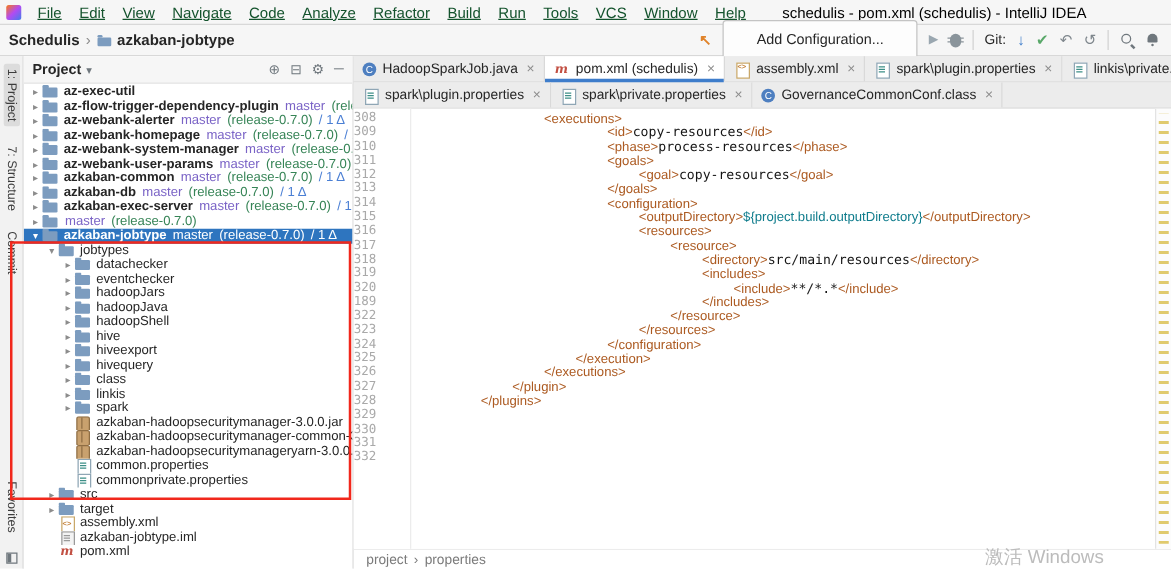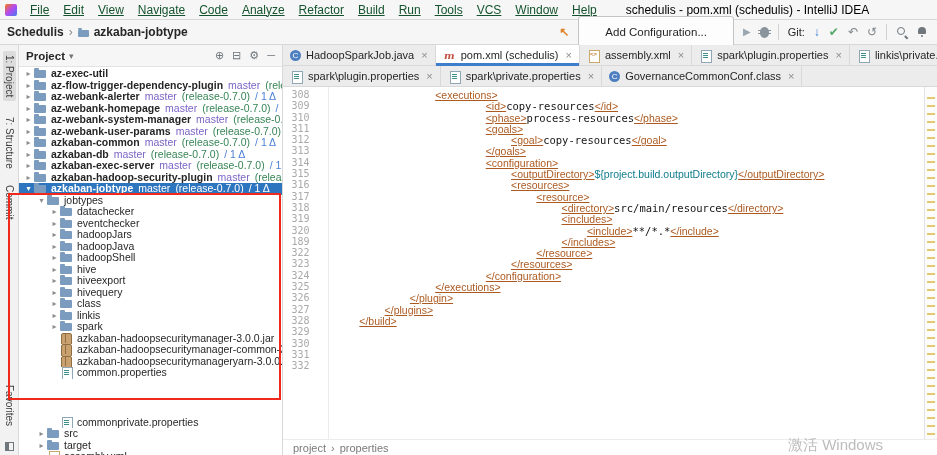--- a/index.html
+++ b/index.html
@@ -83,24 +83,24 @@
   
   .editor { flex:1; display:flex; flex-direction:column; min-width:0; position:relative; }
   .tab-row { height:21px; background:#ececec; border-bottom:1px solid #d9d9d9; display:flex; align-items:stretch; flex:none; }
   .etab { display:flex; align-items:center; gap:5px; padding:0 7px; font-size:11px; color:#262626; border-right:1px solid #d9d9d9; background:#ececec; position:relative; white-space:nowrap; }
   .etab.active { background:#fff; }
   .etab.active::after { content:""; position:absolute; left:0; right:0; bottom:-1px; height:3px; background:var(--accent-blue,#3e7dcb); }
   .etab-close { color:#8c8c8c; font-size:11px; margin-left:2px; }
 
   .code-wrap { flex:1; display:flex; min-height:0; background:#fff; position:relative; }
   .gutter { width:46px; flex:none; padding-top:2px; border-right:1px solid #ececec; background:#fff; }
-  .lnum { height:11.3px; line-height:11.3px; font:10px "DejaVu Sans Mono", monospace; color:#a9a9a9; text-align:center; padding-right:10px; }
+  .lnum { height:11.3px; line-height:11.3px; font:10px "DejaVu Sans Mono", monospace; color:#a9a9a9; text-align:left; padding-right:10px; }
   .code { flex:1; padding:2px 0 0 5px; overflow:hidden; }
   .cline { height:11.3px; line-height:11.3px; font:10.5px "DejaVu Sans Mono", monospace; color:#141414; white-space:pre; }
-  .xtag { color:var(--xml-tag,#ac5a21);text-decoration:underline; }
+  .xtag { color:var(--xml-tag,#ac5a21); }
   .xvar { color:var(--property-ref,#0f7c8c); }
   .error-stripe { width:13px; flex:none; border-left:1px solid #e3e3e3; background:#fcfcfc; position:relative; }
   .error-stripe::before { content:""; position:absolute; left:2px; right:2px; top:4px; bottom:4px;
         background:repeating-linear-gradient(to bottom, transparent 0 6px, #e0ca6d 6px 8px); }
 
   .editor-crumbs { height:16px; border-top:1px solid #ececec; background:#fff; display:flex; align-items:center; gap:5px; padding:0 10px; font-size:11px; color:#7a7a7a; flex:none; }
 
   
   .annotation-box { position:absolute; left:8px; top:193px; width:273px; height:207px; border:2px solid var(--annotation-red,#f1281c); z-index:50; pointer-events:none; }
   .watermark { position:absolute; left:788px; top:436px; font-size:15px; color:#bcbcbc; z-index:40; }
@@ -237,21 +237,20 @@
           <span class="tw-arrow">▸</span>
           <span class="fic fic-folder"></span>
           <span class="tw-label bold">azkaban-exec-server</span>
           <span class="br br0">master</span>
           <span class="br br1">(release-0.7.0)</span>
           <span class="br br2">/ 1 Δ</span>
         </div>
         <div class="tree-row" style="padding-left: 4px;">
           <span class="tw-arrow">▸</span>
           <span class="fic fic-folder"></span>
-          <span class="tw-label bold">azkaban-hadoop-security-plugin</span>
           <span class="br br0">master</span>
           <span class="br br1">(release-0.7.0)</span>
         </div>
         <div class="tree-row selected" style="padding-left: 4px;">
           <span class="tw-arrow">▾</span>
           <span class="fic fic-folder"></span>
           <span class="tw-label bold">azkaban-jobtype</span>
           <span class="br br0">master</span>
           <span class="br br1">(release-0.7.0)</span>
           <span class="br br2">/ 1 Δ</span>
@@ -329,21 +328,21 @@
         <div class="tree-row" style="padding-left: 30px;">
           <span class="tw-arrow"></span>
           <span class="fic fic-jar"></span>
           <span class="tw-label">azkaban-hadoopsecuritymanageryarn-3.0.0.jar</span>
         </div>
         <div class="tree-row" style="padding-left: 30px;">
           <span class="tw-arrow"></span>
           <span class="fic fic-props"></span>
           <span class="tw-label">common.properties</span>
         </div>
-        <div class="tree-row" style="padding-left: 30px; margin-top: 38px;">
+        <div class="tree-row" style="padding-left: 30px;">
           <span class="tw-arrow"></span>
           <span class="fic fic-props"></span>
           <span class="tw-label">commonprivate.properties</span>
         </div>
         <div class="tree-row" style="padding-left: 17px;">
           <span class="tw-arrow">▸</span>
           <span class="fic fic-folder"></span>
           <span class="tw-label">src</span>
         </div>
         <div class="tree-row" style="padding-left: 17px;">
@@ -452,24 +451,24 @@
           <div class="cline">                            <span class="xtag">&lt;outputDirectory&gt;</span><span class="xvar">${project.build.outputDirectory}</span><span class="xtag">&lt;/outputDirectory&gt;</span></div>
           <div class="cline">                            <span class="xtag">&lt;resources&gt;</span></div>
           <div class="cline">                                <span class="xtag">&lt;resource&gt;</span></div>
           <div class="cline">                                    <span class="xtag">&lt;directory&gt;</span>src/main/resources<span class="xtag">&lt;/directory&gt;</span></div>
           <div class="cline">                                    <span class="xtag">&lt;includes&gt;</span></div>
           <div class="cline">                                        <span class="xtag">&lt;include&gt;</span>**/*.*<span class="xtag">&lt;/include&gt;</span></div>
           <div class="cline">                                    <span class="xtag">&lt;/includes&gt;</span></div>
           <div class="cline">                                <span class="xtag">&lt;/resource&gt;</span></div>
           <div class="cline">                            <span class="xtag">&lt;/resources&gt;</span></div>
           <div class="cline">                        <span class="xtag">&lt;/configuration&gt;</span></div>
+          <div class="cline">                    <span class="xtag">&lt;/execution&gt;</span></div>
           <div class="cline">                <span class="xtag">&lt;/executions&gt;</span></div>
           <div class="cline">            <span class="xtag">&lt;/plugin&gt;</span></div>
           <div class="cline">        <span class="xtag">&lt;/plugins&gt;</span></div>
-          <div class="cline">    <span class="xtag">&lt;/build&gt;</span></div>
           <div class="cline">&nbsp;</div>
         </div>
       <div class="error-stripe"></div>
     </div>
     <div class="editor-crumbs">
         <span>project</span>
         <span>›</span>
         <span>properties</span>
       </div>
   </div>

